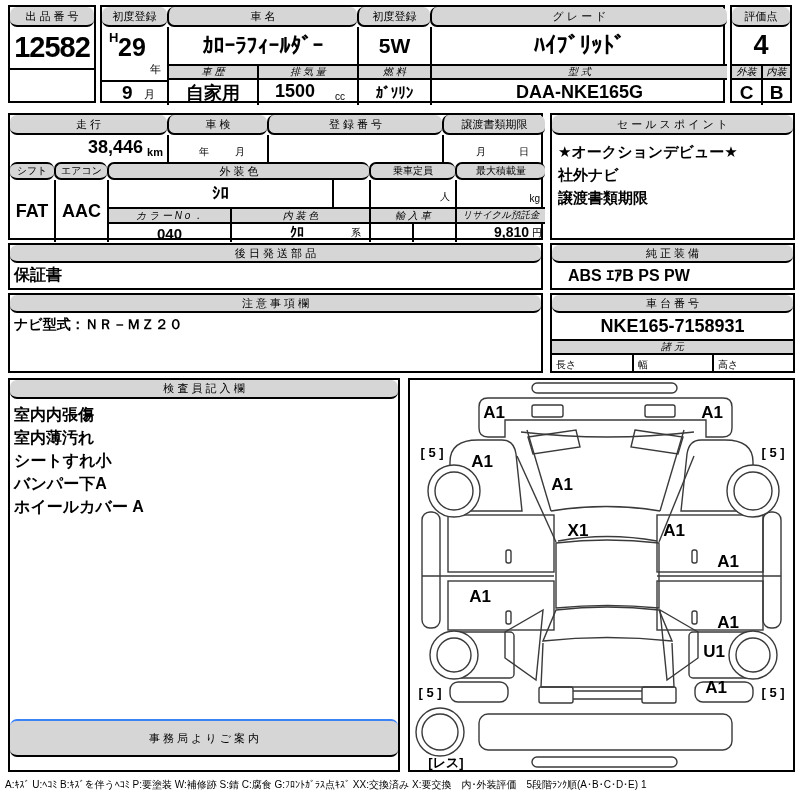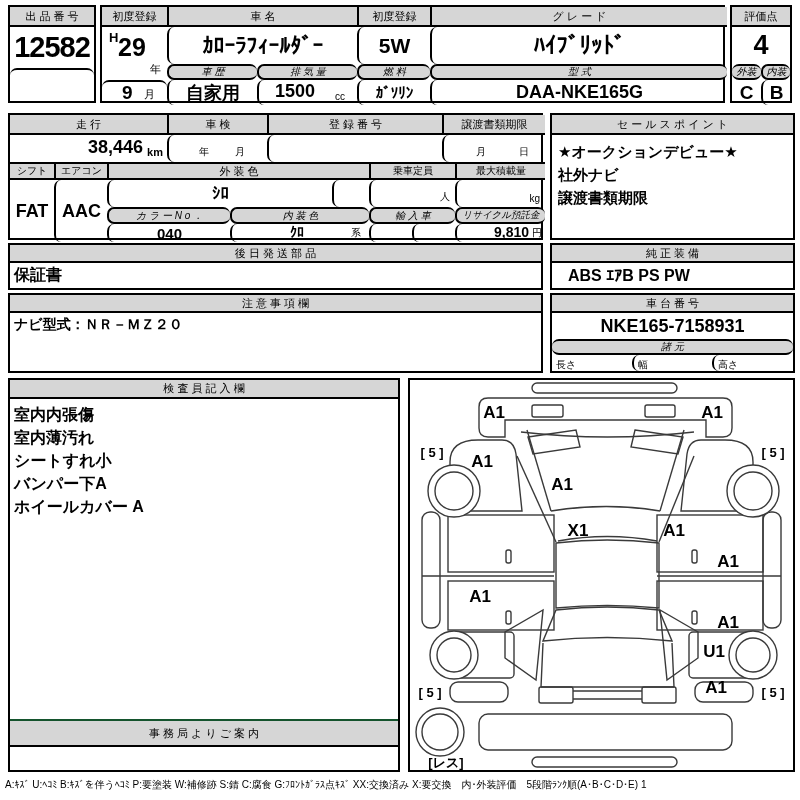--- a/index.html
+++ b/index.html
@@ -1,22 +1,22 @@
 <!DOCTYPE html>
 <html><head>
 <meta charset="utf-8">
 <style>
   html,body{margin:0;padding:0;background:#fff;}
   .sheet{position:relative;width:800px;height:800px;background:#ffffff;
          font-family:"Liberation Sans","DejaVu Sans",sans-serif;color:#000;overflow:hidden;}
   .box{position:absolute;border:2px solid #000;background:#fff;box-sizing:border-box;}
-  .cell{position:absolute;box-sizing:border-box;overflow:hidden;border-radius:7px;}
+  .cell{position:absolute;box-sizing:border-box;overflow:hidden;}
   .hd{position:absolute;box-sizing:border-box;background:#d6d6d6;border-bottom:2px solid #000;
       display:flex;align-items:center;justify-content:center;font-size:11px;
-      white-space:nowrap;overflow:hidden;}
+      white-space:nowrap;overflow:hidden;border-radius:7px;}
   .sub{background:#d6d6d6;border-top:2px solid #000;border-bottom:2px solid #000;
        display:flex;align-items:center;justify-content:center;font-size:10px;white-space:nowrap;font-style:italic;}
   .big{display:flex;align-items:center;justify-content:center;font-weight:bold;white-space:nowrap;}
   .bl{border-left:2px solid #000;}
   .bt{border-top:2px solid #000;}
   .unitcell{display:flex;align-items:flex-end;justify-content:flex-end;
             font-size:10px;padding:0 5px 3px 0;}
   .ln{font-weight:bold;font-size:16px;line-height:23px;padding-left:4px;white-space:nowrap;}
   .mk{font-weight:bold;font-size:17px;text-anchor:middle;fill:#000;}
   .mk5{font-weight:bold;font-size:13px;text-anchor:middle;fill:#000;}
@@ -168,21 +168,21 @@
 
   <div class="box" style="left:8px;top:378px;width:392px;height:394px">
     <div class="hd" style="left:0;top:0;right:0;height:19px">検 査 員 記 入 欄</div>
     <div class="cell" style="left:0;top:21px;right:0;height:316px;padding-top:2px">
       <div class="ln">室内内張傷</div>
       <div class="ln">室内薄汚れ</div>
       <div class="ln">シートすれ小</div>
       <div class="ln">バンパー下A</div>
       <div class="ln">ホイールカバー A</div>
     </div>
-    <div class="hd" style="left:0;top:339px;right:0;height:28px;border-top:2px solid #14532d">事 務 局 よ り ご 案 内</div>
+    <div class="hd" style="left:0;top:339px;right:0;height:38px;border-top:2px solid #3b82f6">事 務 局 よ り ご 案 内</div>
     <div class="cell" style="left:0;top:361px;right:0;bottom:0"></div>
   </div>
 
   <div class="box" style="left:408px;top:378px;width:387px;height:394px">
     <svg width="383" height="390" viewBox="0 0 383 390">
       <g class="car">
 
         <rect x="122" y="3" width="145" height="10" rx="5"></rect>
 
         <path d="M78,18 L313,18 Q322,18 322,27 L322,48 Q322,57 313,57 L296,57 L296,40 L95,40 L95,57 L78,57 Q69,57 69,48 L69,27 Q69,18 78,18 Z"></path>

